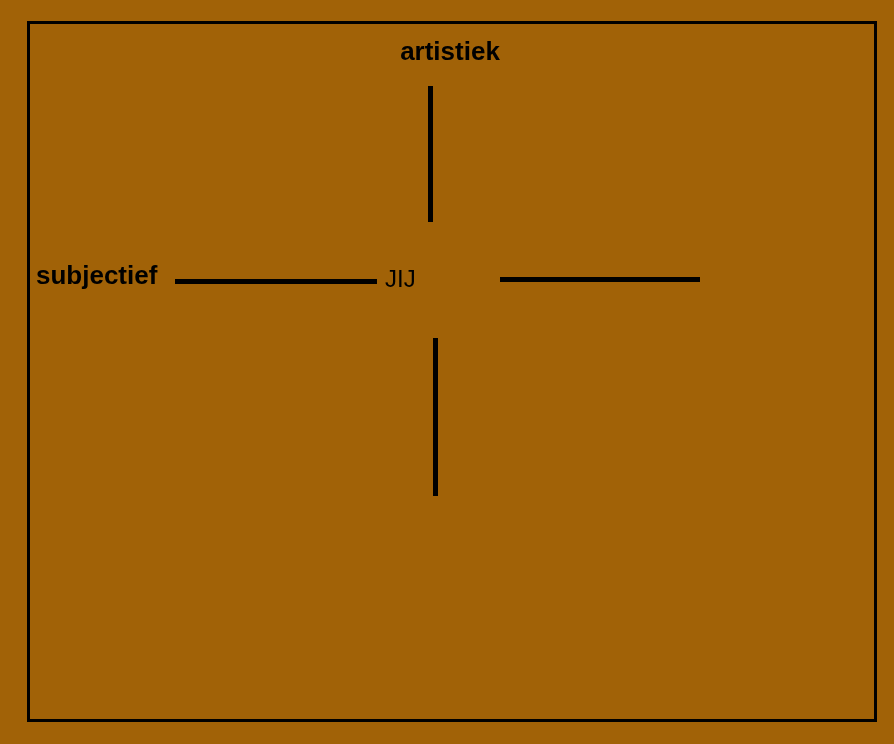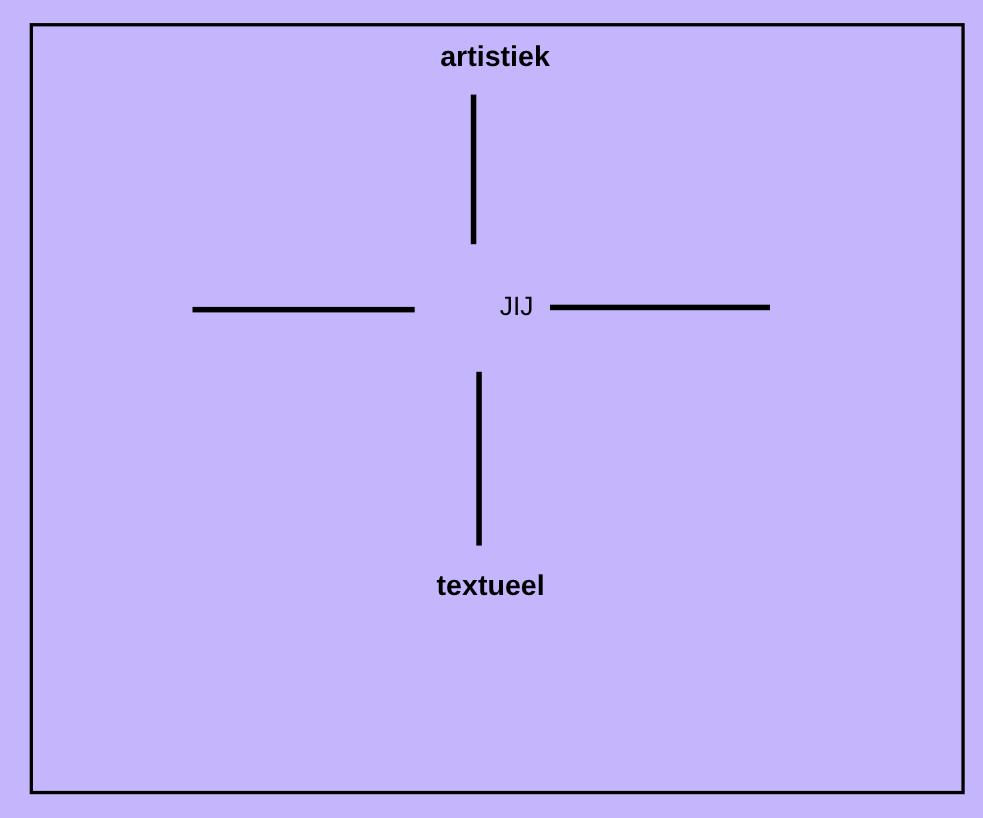--- a/index.html
+++ b/index.html
@@ -50,21 +50,21 @@
   .label.bottom {
     left: 346px;
     top: 518px;
     width: 200px;
     text-align: center;
   }
   .label.center {
     left: 385px;
     top: 266px;
     width: 100px;
-    text-align: right;
+    text-align: left;
     font-weight: normal;
     font-size: 24px;
   }
   .line {
     position: absolute;
     background: #000000;
   }
   .line.up {
     left: 428px;
     top: 86px;
@@ -86,33 +86,33 @@
   .line.down {
     left: 433px;
     top: 338px;
     width: 5px;
     height: 158px;
   }
 </style>
 </head>
 <body>
 
-<div class="canvas" style="background: #c4b5fd;">
+<div class="canvas" style="background: #a16207;">
 
   <div class="frame" style="border-color: rgb(0, 0, 0);"></div>
 
   <div class="label top" style="color: rgb(0, 0, 0);">artistiek</div>
 
   <div class="line up" style="background: rgb(0, 0, 0);"></div>
 
+  <div class="label left" style="color: rgb(0, 0, 0);">subjectief</div>
 
   <div class="line leftseg" style="background: rgb(0, 0, 0);"></div>
 
   <div class="label center" style="color: rgb(0, 0, 0);">JIJ</div>
 
   <div class="line rightseg" style="background: rgb(0, 0, 0);"></div>
 
 
   <div class="line down" style="background: rgb(0, 0, 0);"></div>
 
-  <div class="label bottom" style="color: rgb(0, 0, 0);">textueel</div>
 
 </div>
 
 </body></html>

